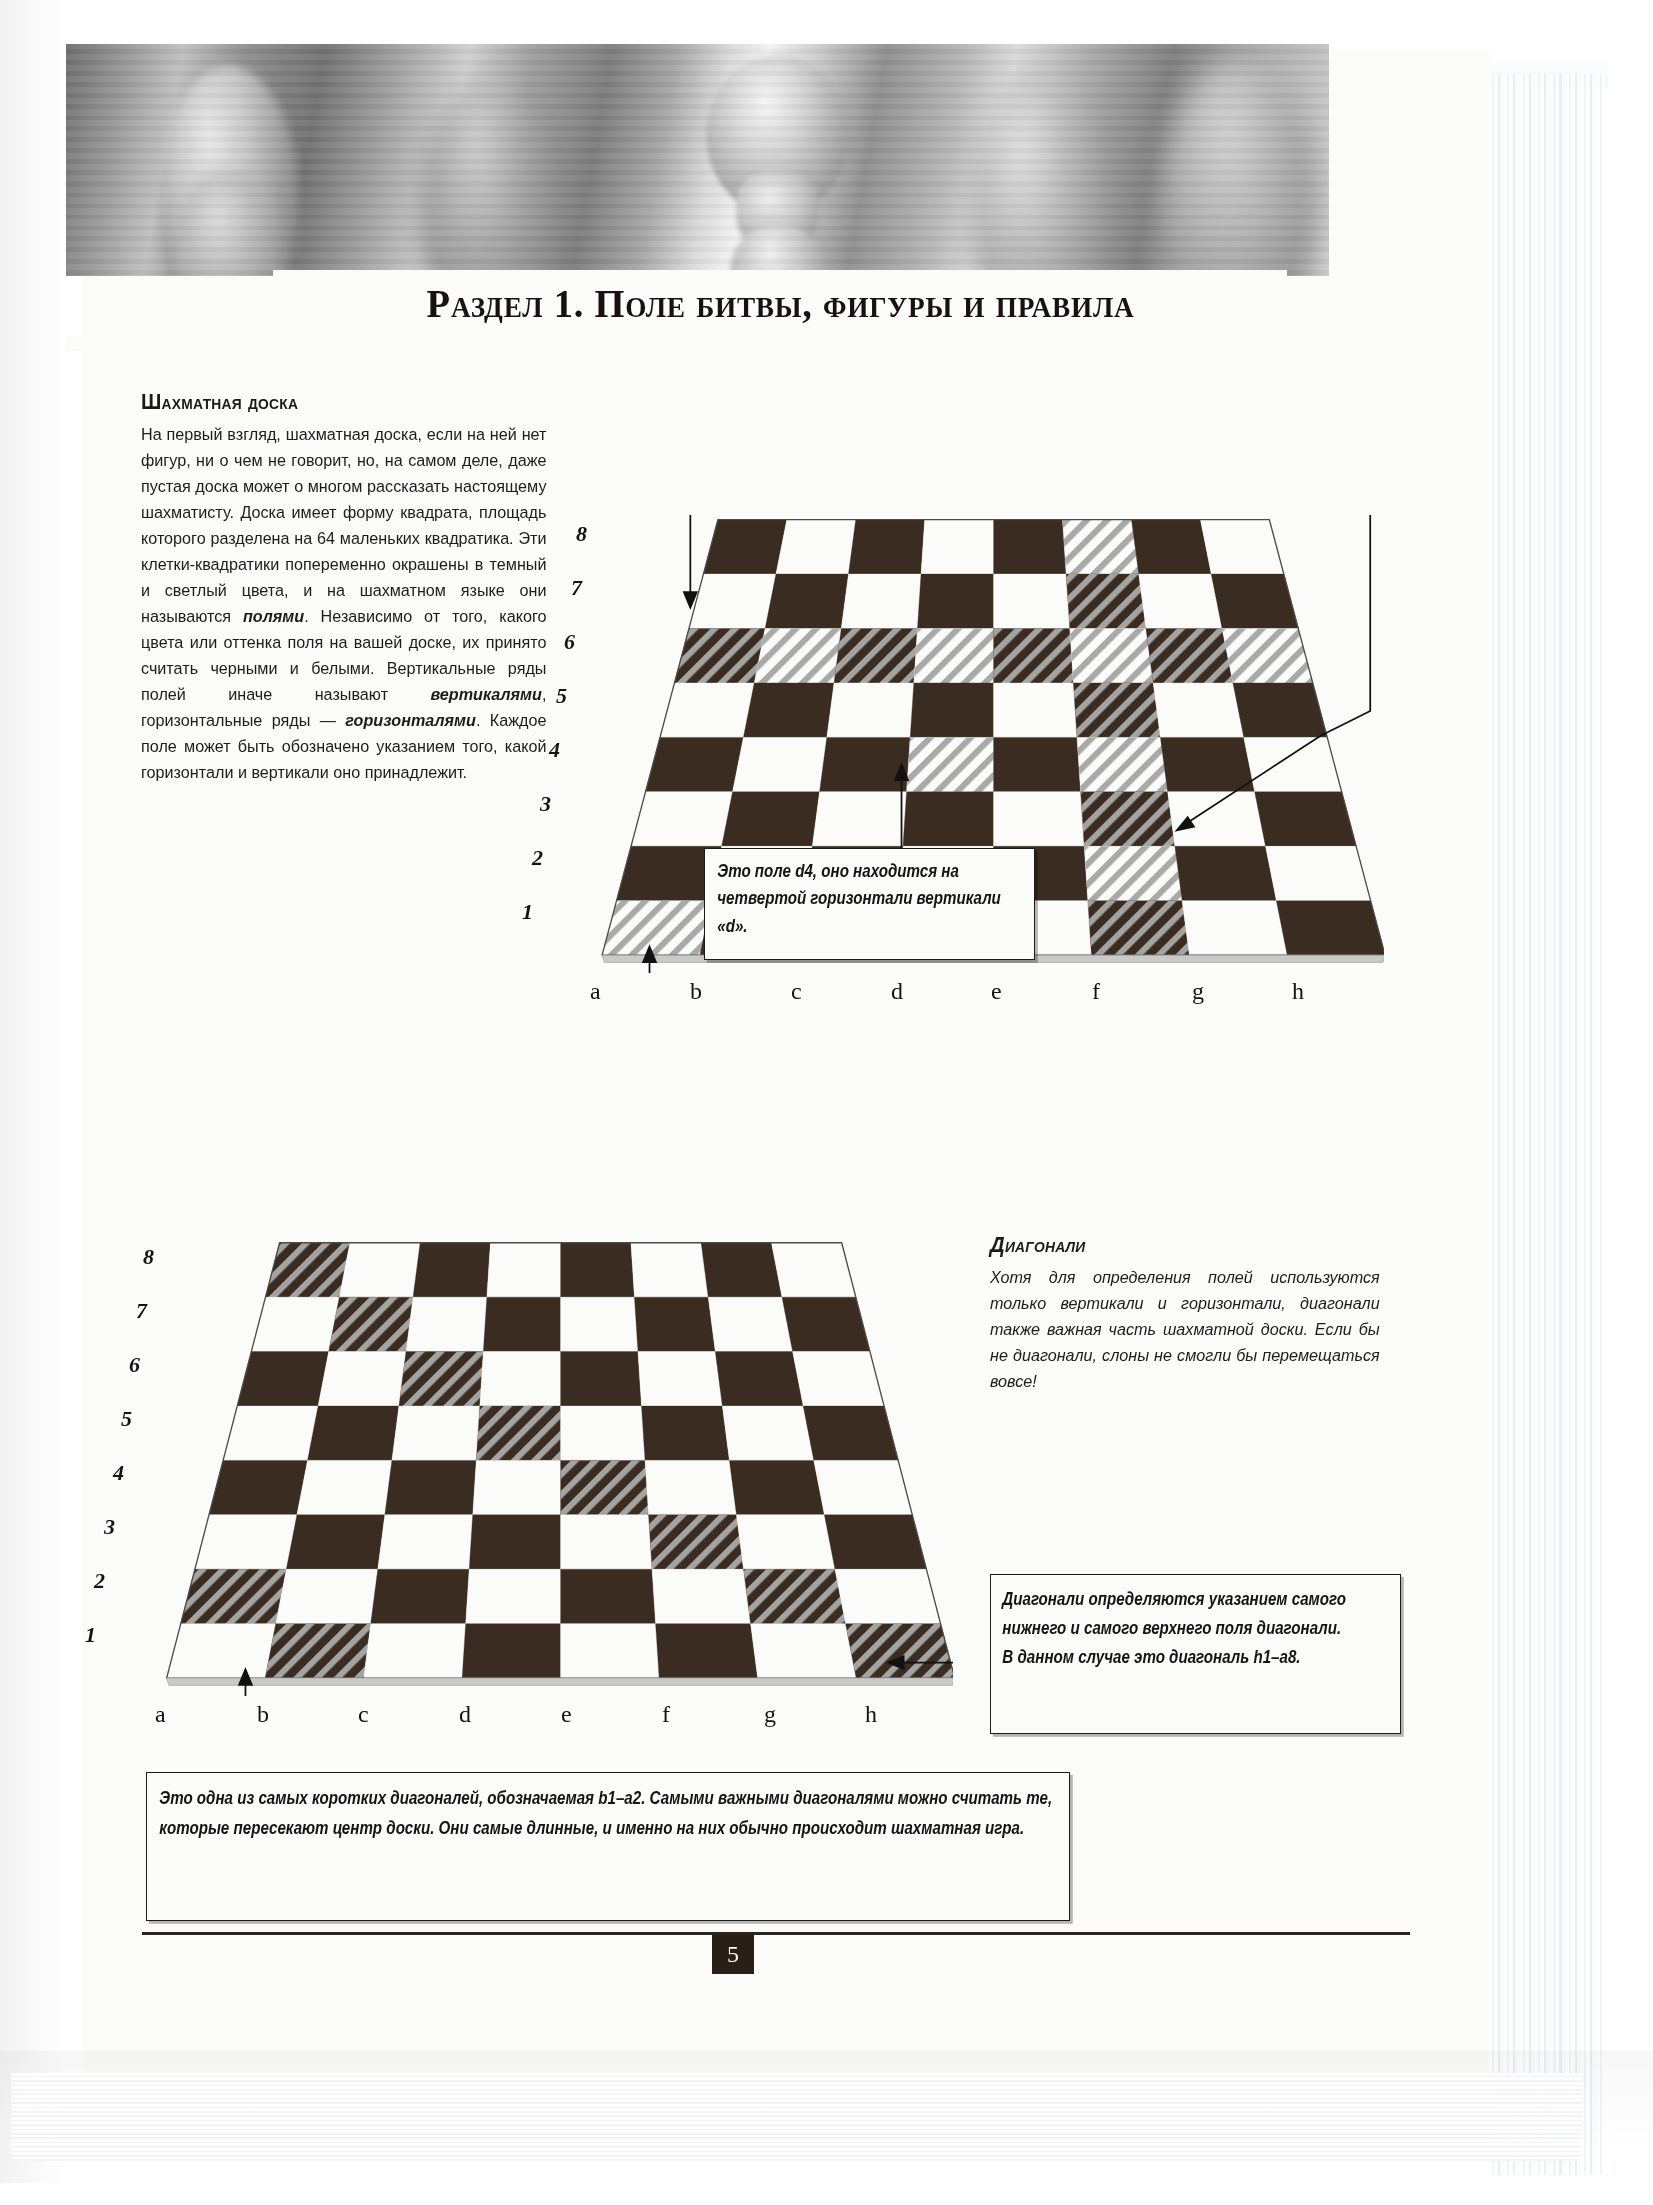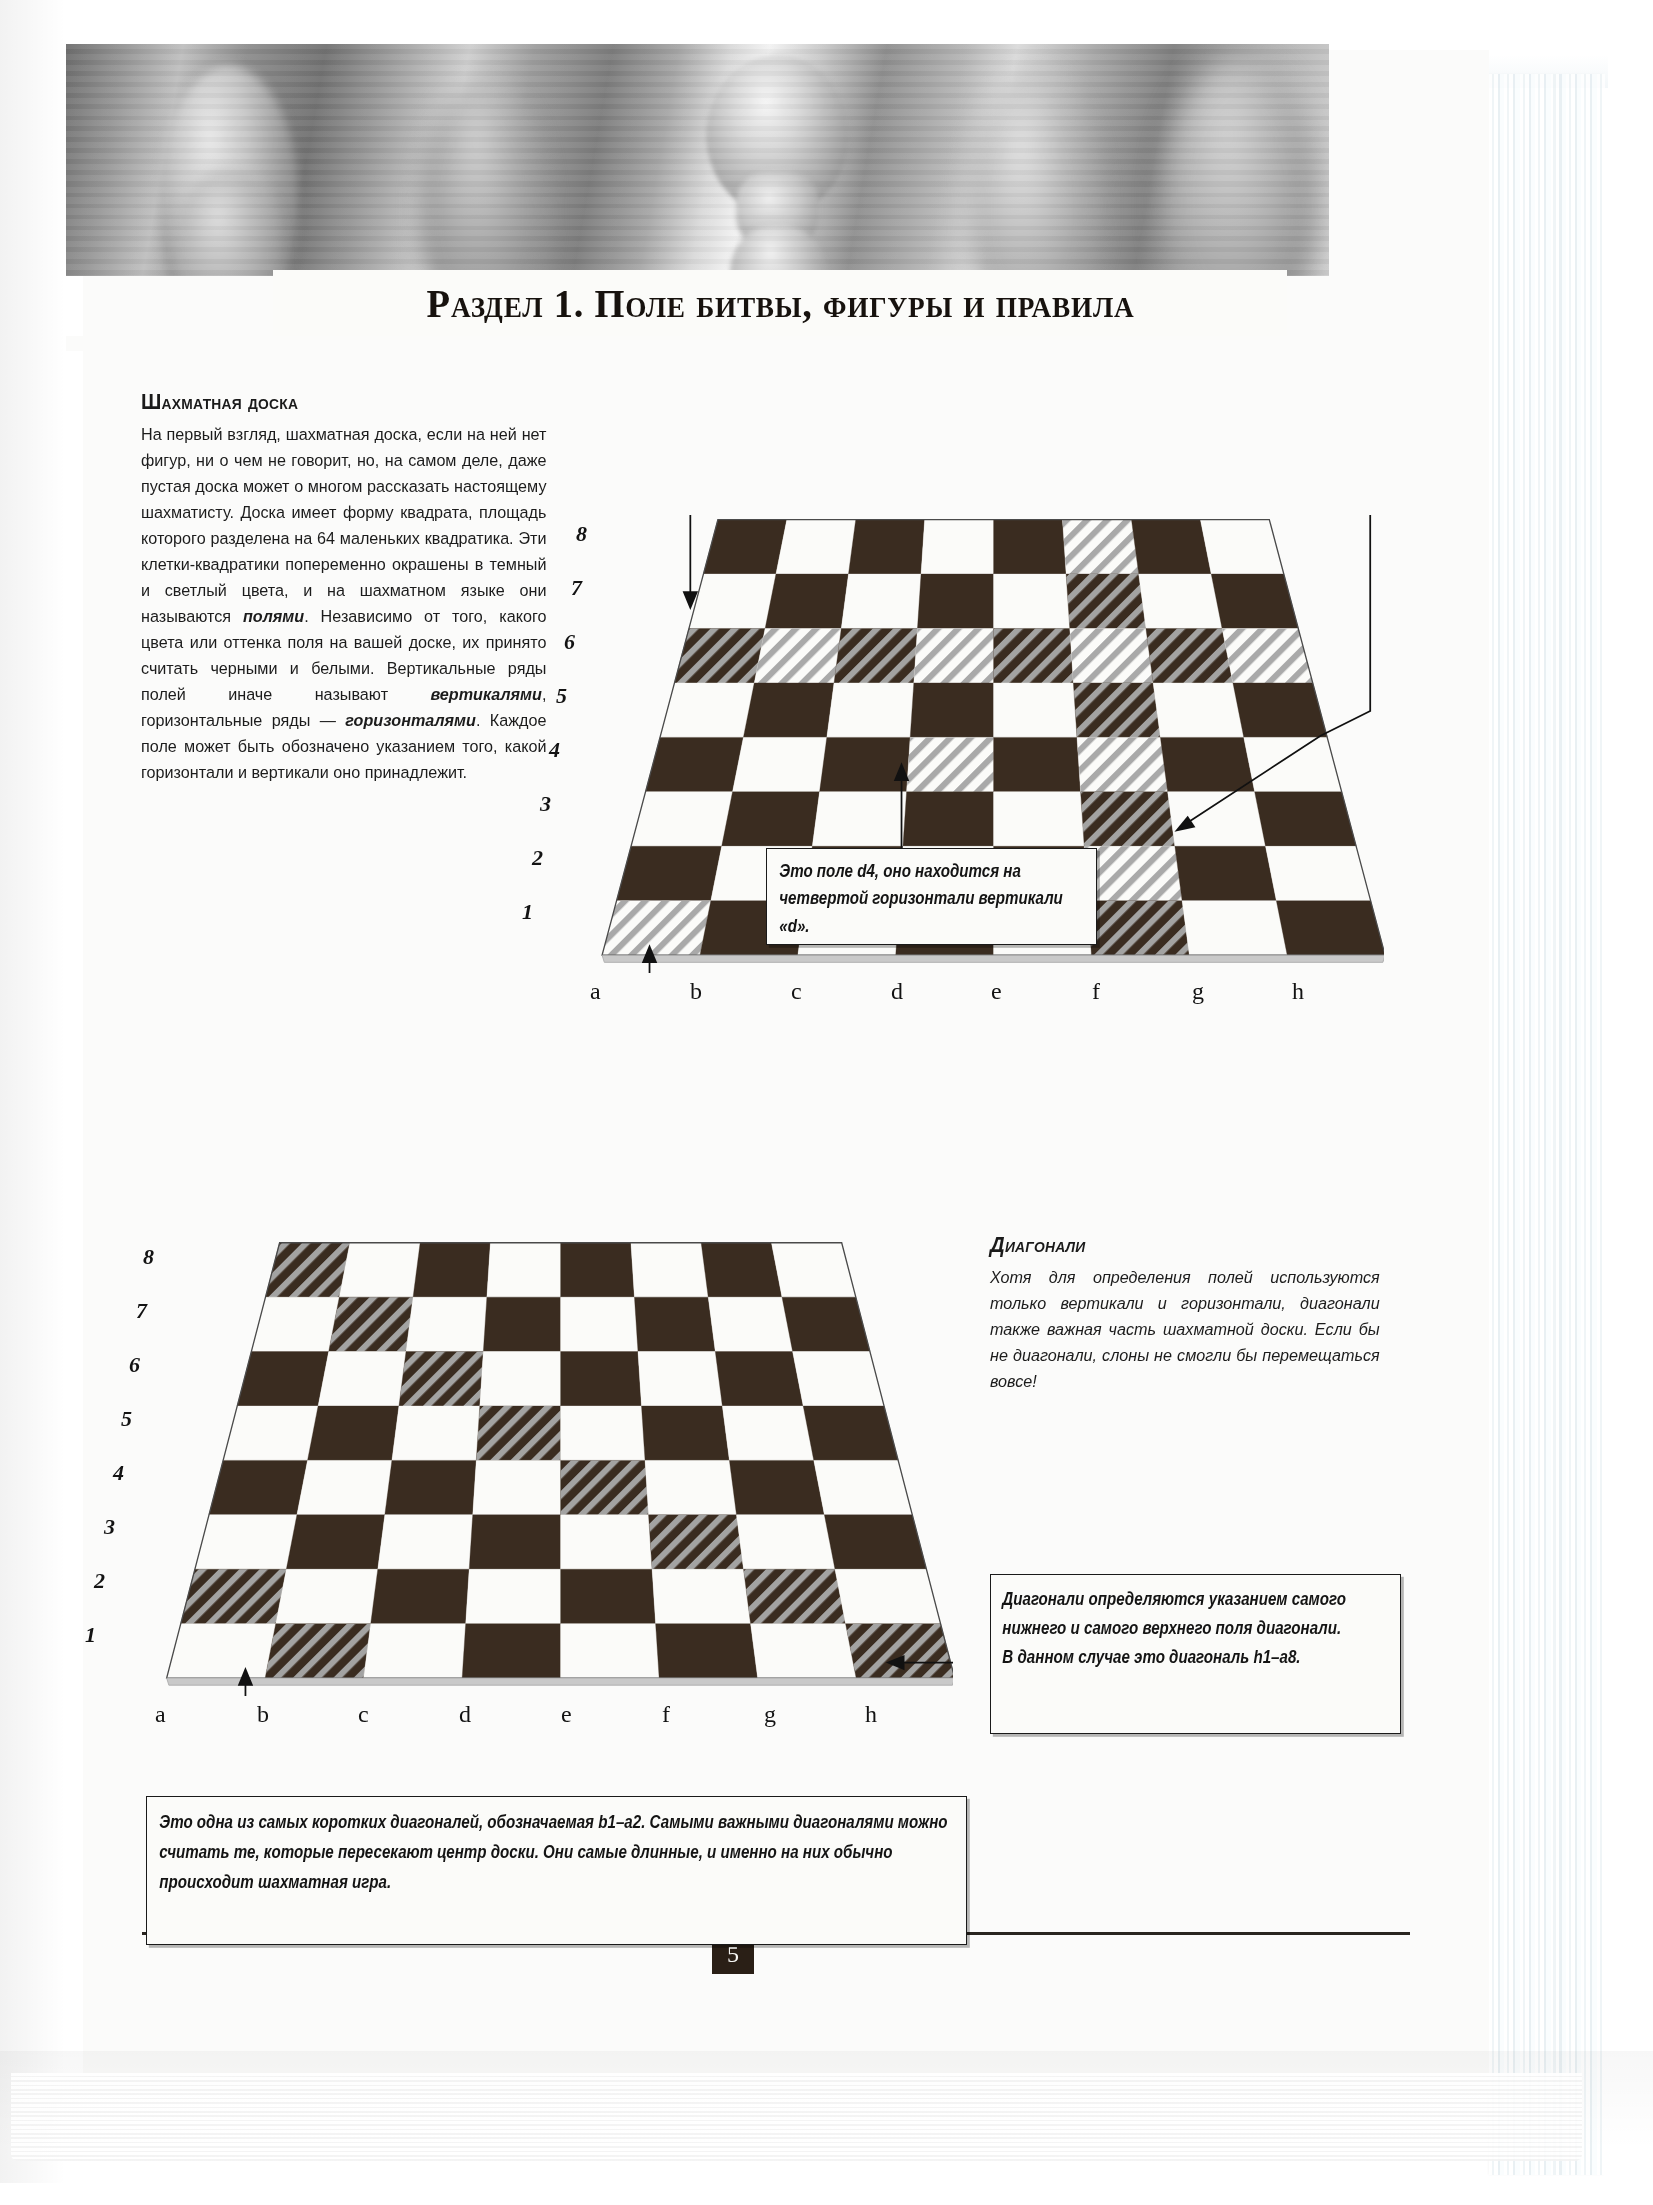--- a/index.html
+++ b/index.html
@@ -203,30 +203,30 @@
     transform: scaleX(0.86);
     transform-origin: left top;
   }
 
   #cal-ranks{ left:571px; top:396px; width:221px; height:96px; }
   #cal-ranks .ct{ font-size:17px; line-height:26px; padding:8.8px 0 0 12px; width:116%; }
 
   #cal-files{ left:838px; top:396px; width:557px; height:96px; }
   #cal-files .ct{ font-size:17px; line-height:26px; padding:8.8px 0 0 14.3px; width:116%; }
 
-  #cal-d4{ left:766px; top:848px; width:331px; height:97px; }
+  #cal-d4{ left:704px; top:848px; width:331px; height:112px; }
   #cal-d4 .ct{ font-size:17.6px; line-height:27.6px; padding:8.8px 0 0 14.3px; width:116%; }
 
   #cal-a1{ left:571px; top:1056px; width:824px; height:113px; }
   #cal-a1 .ct{ font-size:17.6px; line-height:30px; padding:7.7px 0 0 14.3px; width:116%; }
 
   #cal-diag{ left:990px; top:1574px; width:411px; height:160px; }
   #cal-diag .ct{ font-size:17.6px; line-height:29px; padding:10px 0 0 13.2px; width:116%; }
 
-  #cal-b1a2{ left:146px; top:1772px; width:821px; height:149px;margin-top:24px; }
+  #cal-b1a2{ left:146px; top:1772px; width:924px; height:149px; }
   #cal-b1a2 .ct{ font-size:17.6px; line-height:30px; padding:10px 0 0 14.3px; width:116%; }
 
   
   .board-wrap{ position:absolute; }
   .board-svg{ display:block; }
 
   .rank-lab, .file-lab{
     position:absolute;
     font-family:"Liberation Serif", serif;
     font-style:italic; font-weight:bold;

